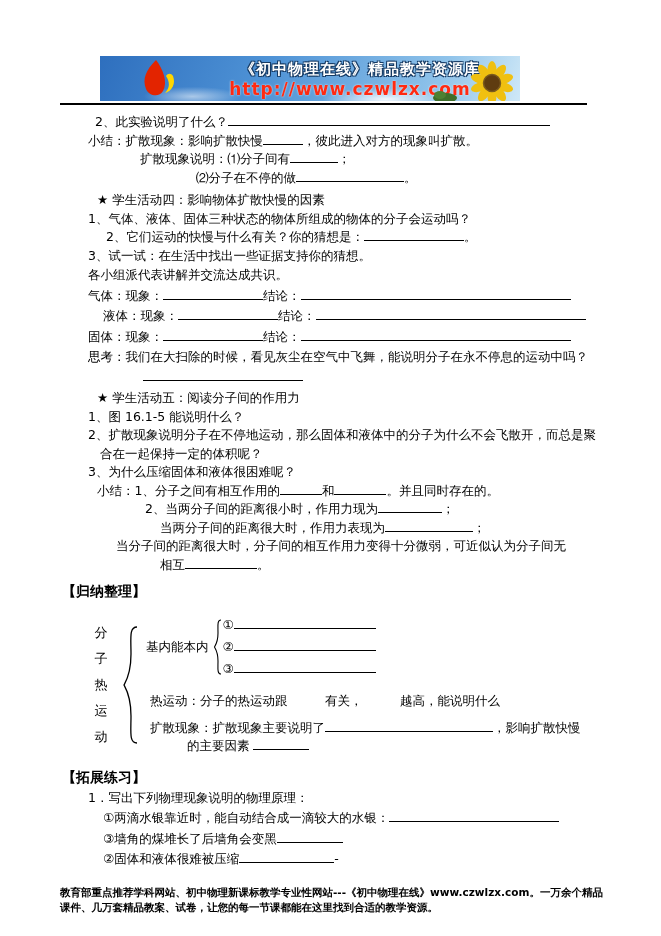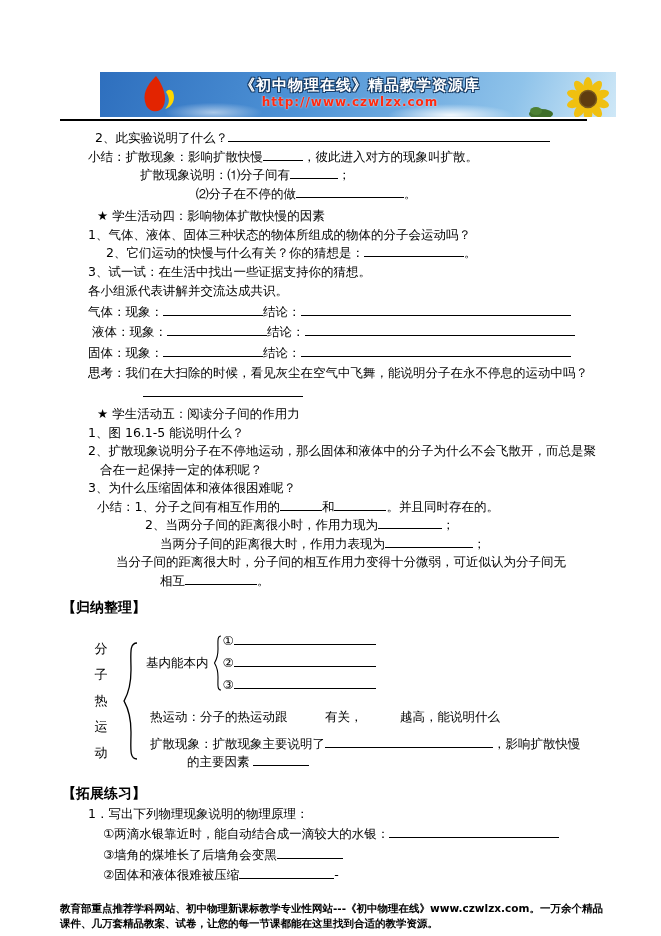--- a/index.html
+++ b/index.html
@@ -6,35 +6,35 @@
   html,body { background:#ffffff; }
   body {
     width:661px; height:936px; overflow:hidden;
     font-family:"DejaVu Sans","Liberation Sans",sans-serif;
     color:#000;
   }
   .page { position:relative; width:661px; height:936px; padding-left:60px; padding-right:28px; }
 
   
   .banner {
-    position:relative; margin-left:40px; margin-top:72px;
-    width:516px; height:45px; overflow:hidden;
+    position:relative; margin-left:40px; margin-top:56px;
+    width:420px; height:45px; overflow:hidden;
     background:
       radial-gradient(ellipse 90px 16px at 68% 96%, rgba(255,255,255,.9), rgba(255,255,255,0) 70%),
       radial-gradient(ellipse 70px 14px at 22% 90%, rgba(255,255,255,.55), rgba(255,255,255,0) 70%),
       linear-gradient(110deg,#2e6fbe 0%,#4f93d6 40%,#8fc3ea 80%,#cfe8f7 100%);
   }
   .banner-title {
     position:absolute; left:110px; top:4px; width:300px; text-align:center;
     font-size:15px; font-weight:bold; color:#fff; letter-spacing:1px; white-space:nowrap;
     text-shadow:1px 1px 0 #163a63,-1px -1px 0 #163a63,1px -1px 0 #163a63,-1px 1px 0 #163a63;
   }
   .banner-url {
     position:absolute; left:120px; top:23px; width:260px; text-align:center;
-    font-size:12px; font-weight:bold; color:#ff2a12; letter-spacing:1px; white-space:nowrap;
+    font-size:17px; font-weight:bold; color:#ff2a12; letter-spacing:1px; white-space:nowrap;
     text-shadow:0 0 2px rgba(255,255,255,.9);
   }
   .logo-svg { position:absolute; left:32px; top:1px; }
   .sunflower-svg { position:absolute; right:0; bottom:-3px; }
   .bush-svg { position:absolute; right:62px; bottom:-2px; }
   .rule { width:527px; border-top:2px solid #000; margin-top:2px; }
 
   
   .ln { font-size:12.5px; line-height:18.5px; white-space:nowrap; }
   .ln21 { line-height:20.5px; }
@@ -104,21 +104,21 @@
     <div class="ln" style="margin-left:80px"><span>扩散现象说明：⑴分子间有</span><span class="b" style="width:48px"></span><span>；</span></div>
     <div class="ln" style="margin-left:136px"><span>⑵分子在不停的做</span><span class="b" style="width:108px"></span><span>。</span></div>
 
     <div class="ln" style="margin-left:37px;margin-top:4px">★ 学生活动四：影响物体扩散快慢的因素</div>
     <div class="ln" style="margin-left:28px">1、气体、液体、固体三种状态的物体所组成的物体的分子会运动吗？</div>
     <div class="ln" style="margin-left:46px"><span>2、它们运动的快慢与什么有关？你的猜想是：</span><span class="b" style="width:100px"></span><span>。</span></div>
     <div class="ln" style="margin-left:28px">3、试一试：在生活中找出一些证据支持你的猜想。</div>
     <div class="ln ln21" style="margin-left:28px">各小组派代表讲解并交流达成共识。</div>
 
     <div class="ln ln21" style="margin-left:28px"><span>气体：现象：</span><span class="b" style="width:100px"></span><span>结论：</span><span class="b" style="width:270px"></span></div>
-    <div class="ln ln21" style="margin-left:32px"><span>液体：现象：</span><span class="b" style="width:100px"></span><span>结论：</span><span class="b" style="width:270px"></span></div>
+    <div class="ln ln21" style="margin-left:43px"><span>液体：现象：</span><span class="b" style="width:100px"></span><span>结论：</span><span class="b" style="width:270px"></span></div>
     <div class="ln ln21" style="margin-left:28px"><span>固体：现象：</span><span class="b" style="width:100px"></span><span>结论：</span><span class="b" style="width:270px"></span></div>
 
     <div class="ln ln21" style="margin-left:28px">思考：我们在大扫除的时候，看见灰尘在空气中飞舞，能说明分子在永不停息的运动中吗？</div>
     <div class="ln" style="margin-left:83px"><span class="b" style="width:160px"></span></div>
 
     <div class="ln" style="margin-left:37px;margin-top:3px">★ 学生活动五：阅读分子间的作用力</div>
     <div class="ln" style="margin-left:28px">1、图 16.1-5 能说明什么？</div>
     <div class="ln" style="margin-left:28px">2、扩散现象说明分子在不停地运动，那么固体和液体中的分子为什么不会飞散开，而总是聚</div>
     <div class="ln" style="margin-left:40px">合在一起保持一定的体积呢？</div>
     <div class="ln" style="margin-left:28px">3、为什么压缩固体和液体很困难呢？</div>

